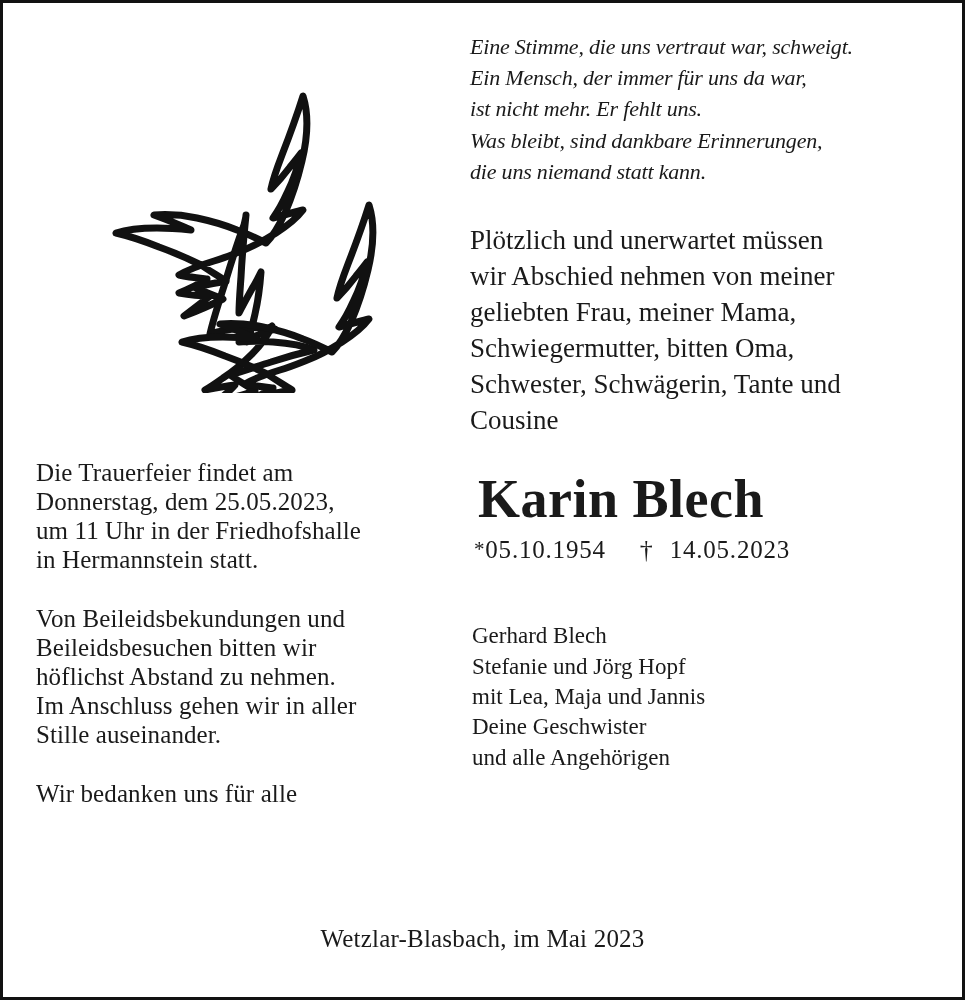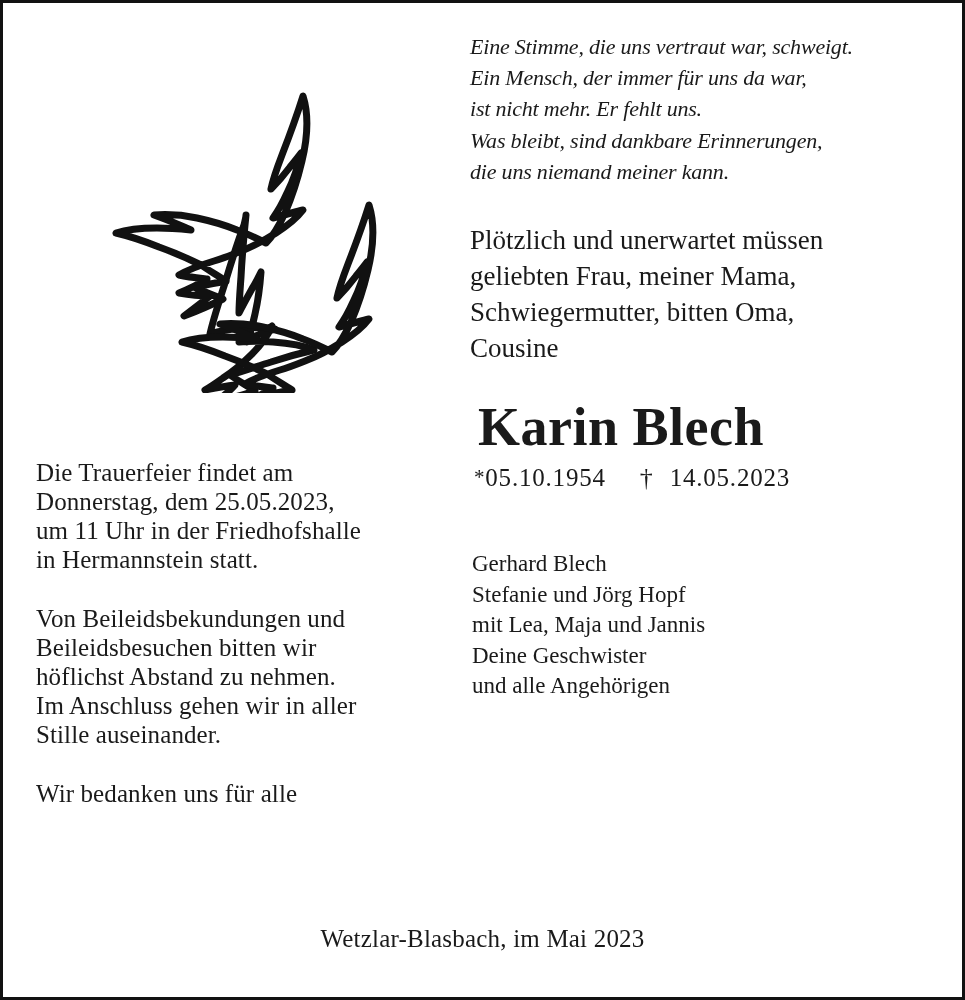--- a/index.html
+++ b/index.html
@@ -213,27 +213,29 @@
     </svg>
   </div>
 
   <div class="col-right">
 
     <div class="poem">
       <span class="pline">Eine Stimme, die uns vertraut war, schweigt.</span>
       <span class="pline">Ein Mensch, der immer für uns da war,</span>
       <span class="pline">ist nicht mehr. Er fehlt uns.</span>
       <span class="pline">Was bleibt, sind dankbare Erinnerungen,</span>
-      <span class="pline">die uns niemand meiner kann.</span>
+      <span class="pline">die uns niemand statt kann.</span>
     </div>
 
     <div class="announce">
       <span class="aline">Plötzlich und unerwartet müssen</span>
+      <span class="aline">wir Abschied nehmen von meiner</span>
       <span class="aline">geliebten Frau, meiner Mama,</span>
       <span class="aline">Schwiegermutter, bitten Oma,</span>
+      <span class="aline">Schwester, Schwägerin, Tante und</span>
       <span class="aline">Cousine</span>
     </div>
 
     <div class="name">Karin Blech</div>
 
     <div class="dates">
       <span class="star">*</span><span>05.10.1954</span><span class="gap"></span><span class="cross">†</span><span class="gap2"></span><span>14.05.2023</span>
     </div>
 
     <div class="family">

